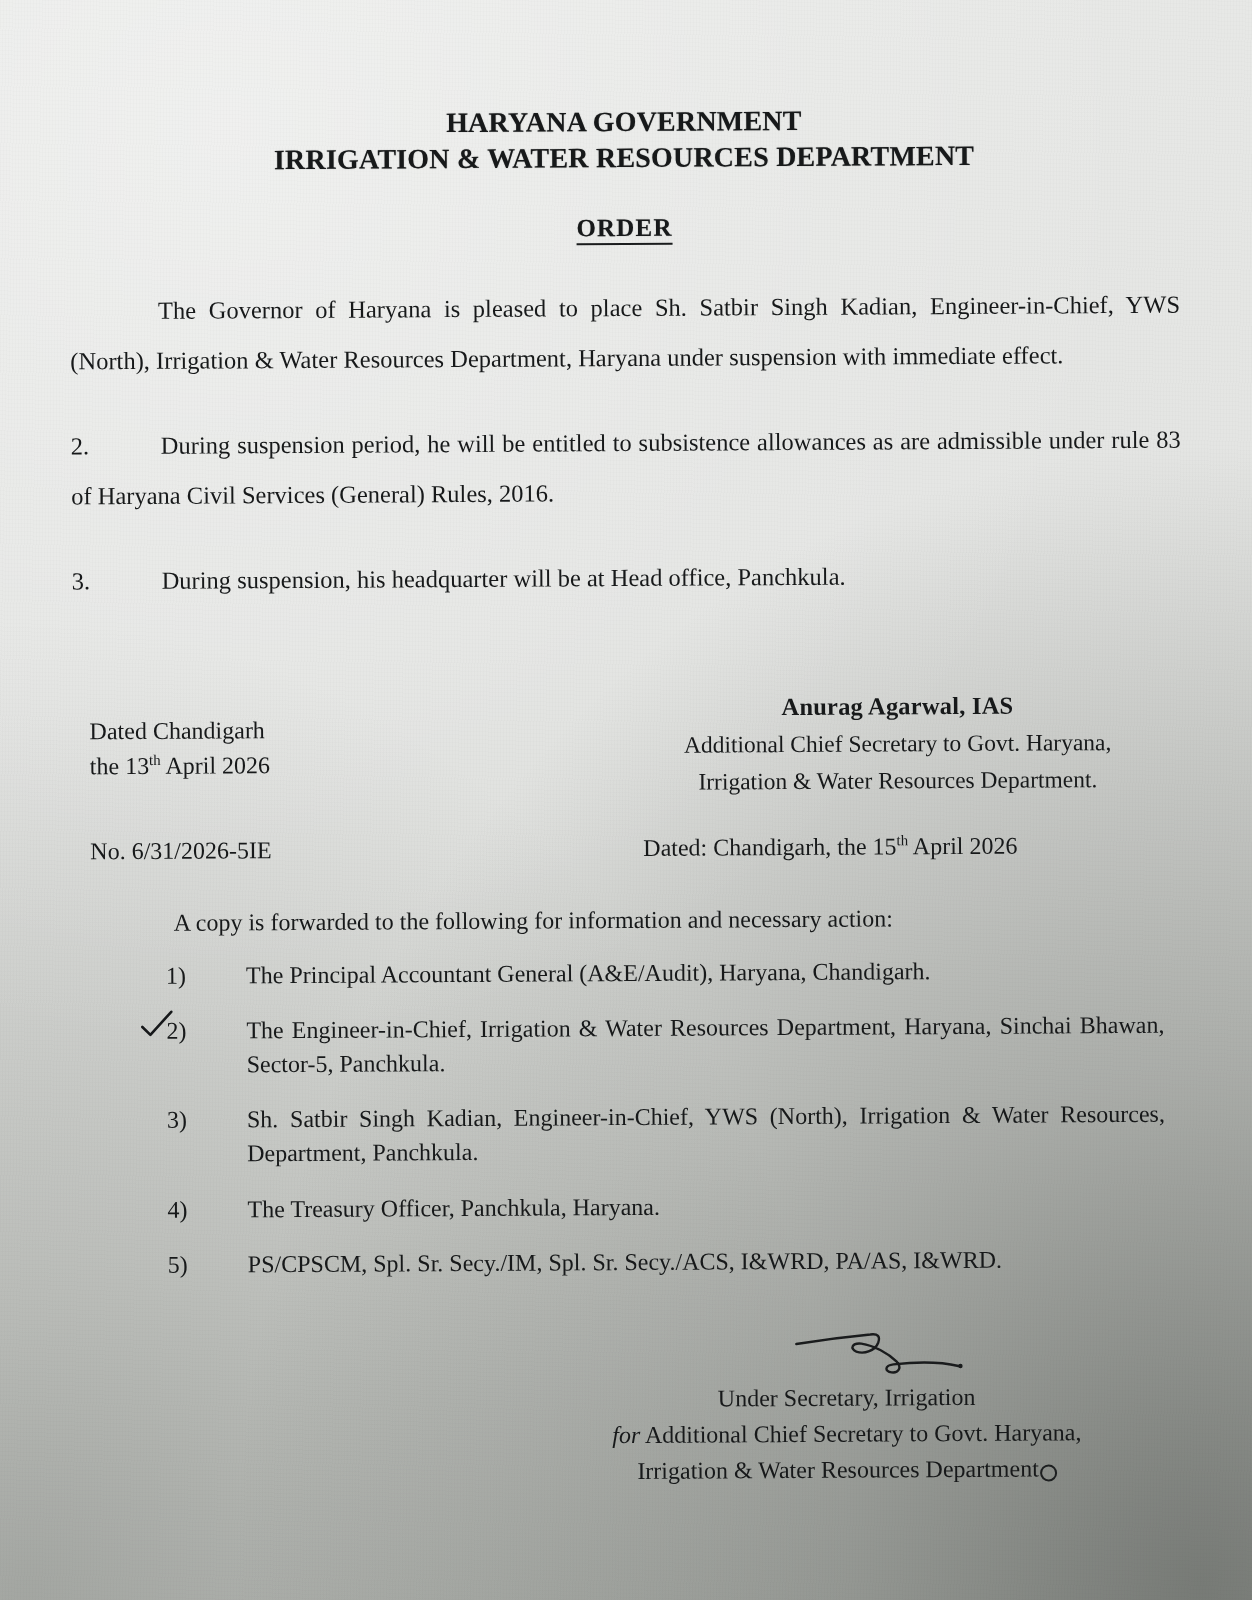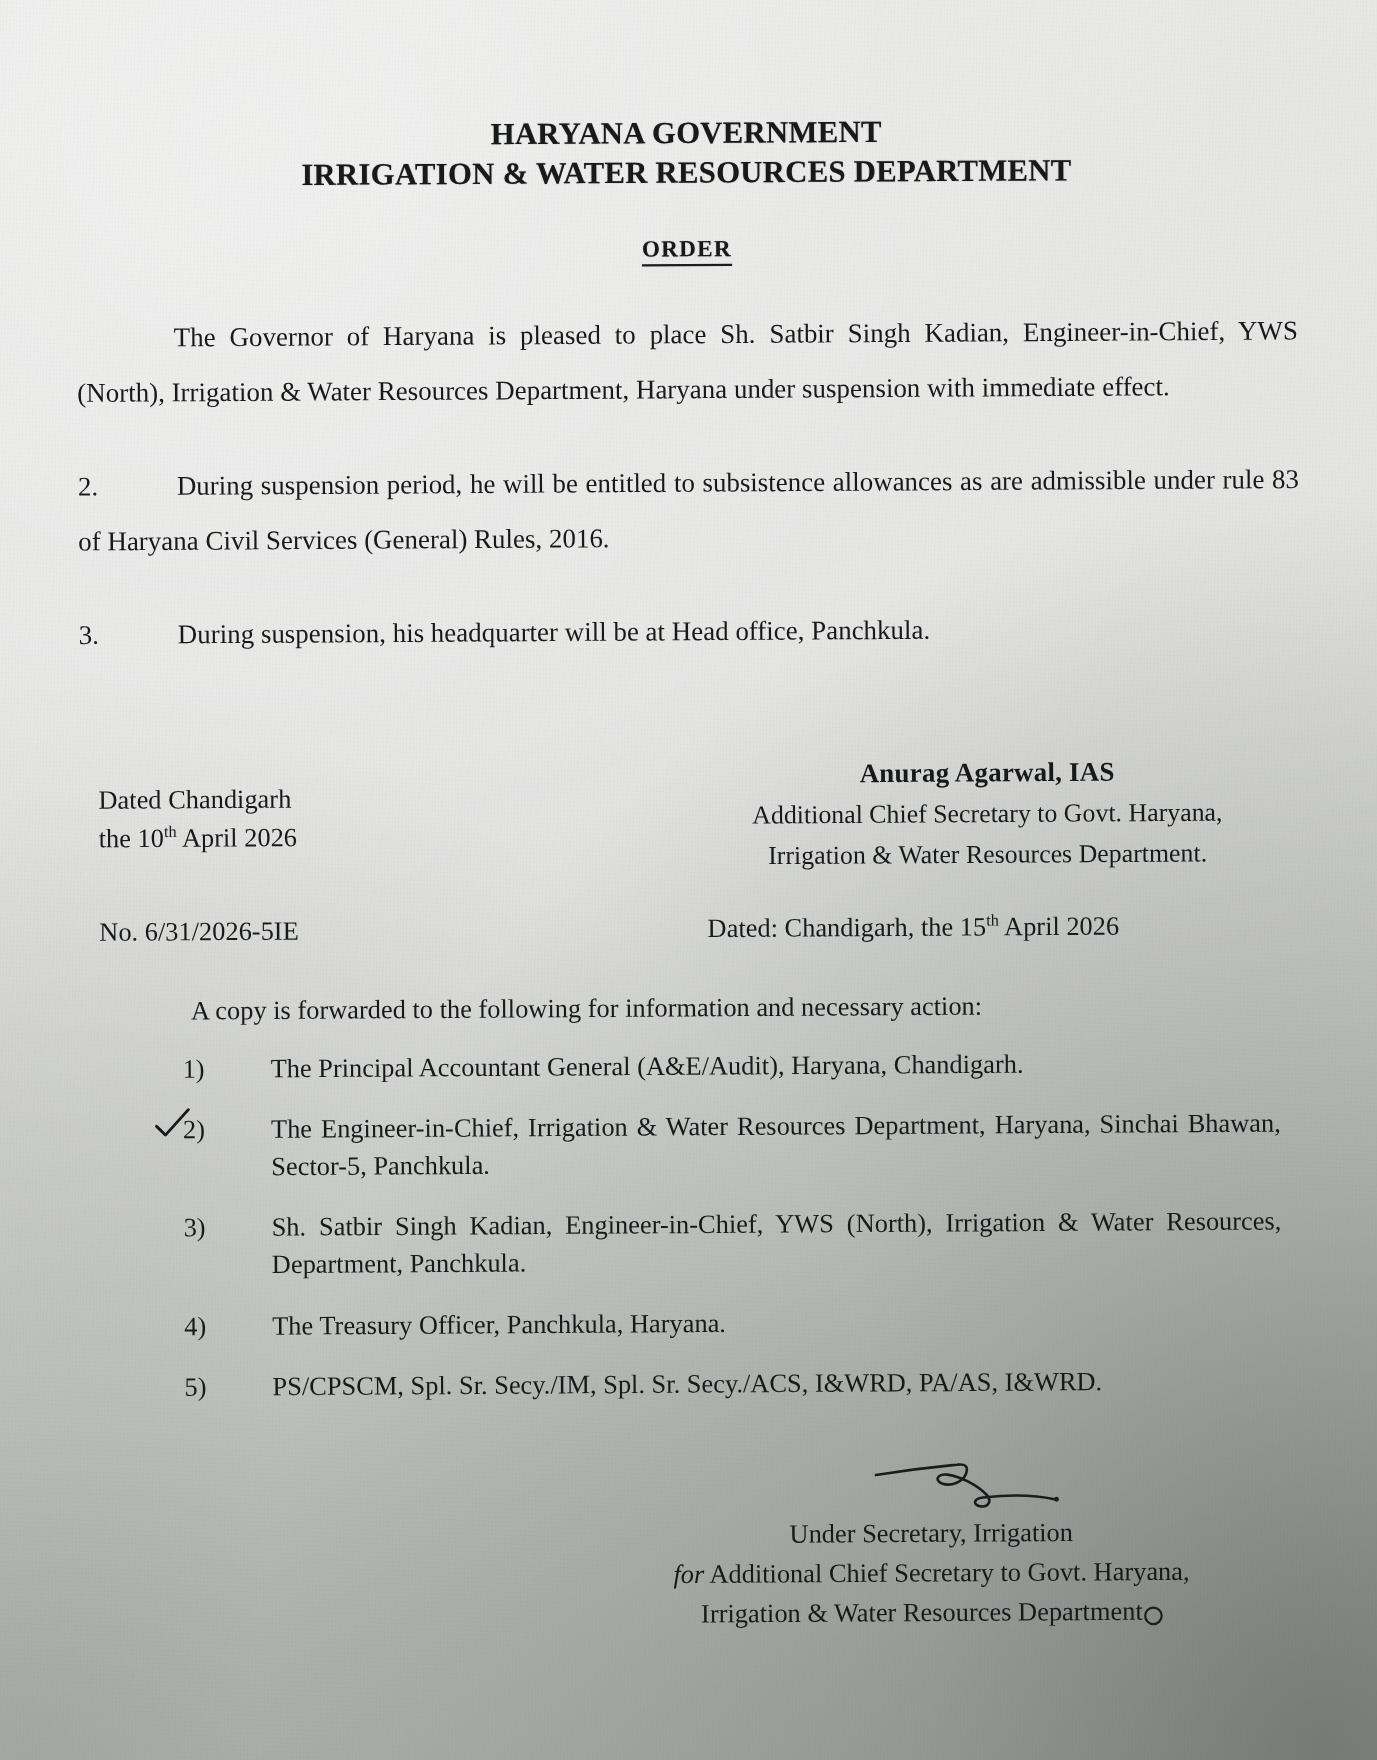--- a/index.html
+++ b/index.html
@@ -74,21 +74,21 @@
   }
   .org-title .l2 { display: block; }
 
   .order-wrap {
     text-align: center;
     margin-top: 37px;
   }
   .order-title {
     display: inline-block;
     font-weight: bold;
-    font-size: 21px;
+    font-size: 25px;
     letter-spacing: 1.2px;
     border-bottom: 2.5px solid #1a1c1d;
     padding-bottom: 1px;
     text-shadow: 0 0 1px rgba(20,20,20,.40);
   }
 
   
   .para {
     font-size: 24.5px;
     line-height: 2.06;
@@ -249,21 +249,21 @@
         <span class="n">2.</span><span>During suspension period, he will be entitled to subsistence allowances as are admissible under rule 83 of Haryana Civil Services (General) Rules, 2016.</span>
       </div>
 
       <div class="num-para">
         <span class="n">3.</span><span>During suspension, his headquarter will be at Head office, Panchkula.</span>
       </div>
 
       <div class="sig-row">
         <div class="dated-left">
           <div>Dated Chandigarh</div>
-          <div><span>the 10</span><sup>th</sup><span> April 2026</span></div>
+          <div><span>the 13</span><sup>th</sup><span> April 2026</span></div>
         </div>
         <div class="sig-right">
           <div class="name">Anurag Agarwal, IAS</div>
           <div>Additional Chief Secretary to Govt. Haryana,</div>
           <div>Irrigation &amp; Water Resources Department.</div>
         </div>
       </div>
 
       <div class="ref-row">
         <span class="ref-no">No. 6/31/2026-5IE</span>

